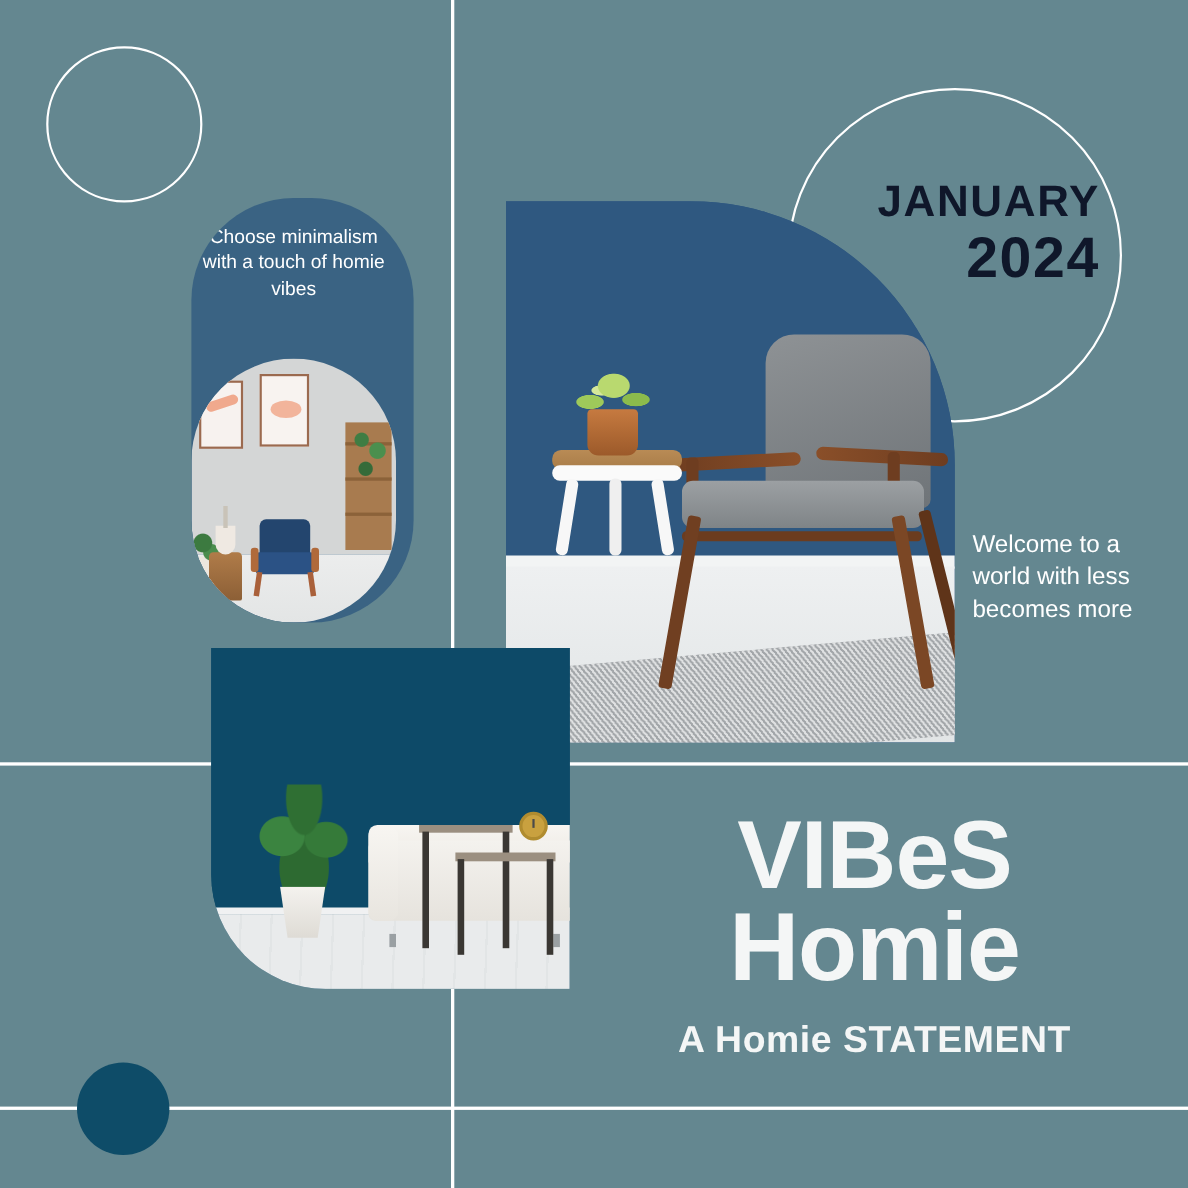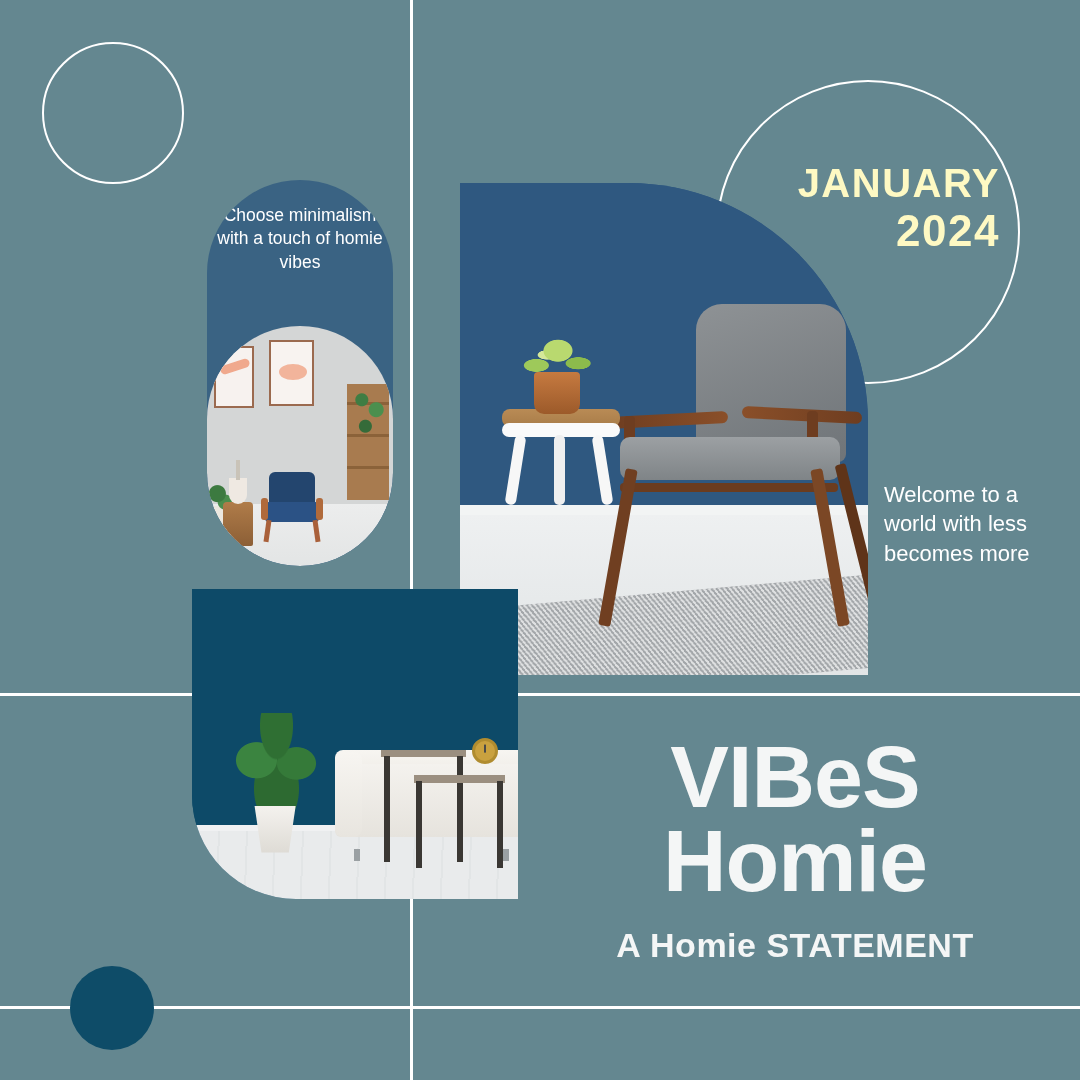--- a/index.html
+++ b/index.html
@@ -50,22 +50,22 @@
     position:absolute;
     left:70px; top:966px;
     width:84px; height:84px;
     background:#0e4c68;
     border-radius:50%;
   }
 
   
   .pill-card {
     position:absolute;
-    left:207px; top:180px;
-    width:186px; height:386px;
+    left:174px; top:180px;
+    width:202px; height:386px;
     background:#3a6383;
     border-radius:93px;
     overflow:hidden;
   }
   .pill-text {
     position:absolute;
     left:0; top:24px;
     width:186px;
     text-align:center;
     color:#ffffff;
@@ -228,31 +228,31 @@
              border-radius:50%; background:#c9a13f; border:3px solid #b08c2f; }
   .s-clock::after { content:""; position:absolute; left:50%; top:50%; width:2px; height:8px;
              background:#4a4a4a; transform:translate(-50%,-80%); }
 
   
   .date-block {
     position:absolute;
     left:760px; top:163px;
     width:240px;
     text-align:right;
-    color:#fef9c3;
+    color:#0f172a;
   }
   .date-line1 {
     font-size:40px;
     font-weight:700;
     letter-spacing:1.5px;
     line-height:1.0;
     font-stretch:condensed;
   }
   .date-line2 {
-    font-size:44px;
+    font-size:52px;
     font-weight:700;
     letter-spacing:1.5px;
     line-height:1.25;
   }
 
   .welcome-text {
     position:absolute;
     left:884px; top:480px;
     width:180px;
     color:#ffffff;

